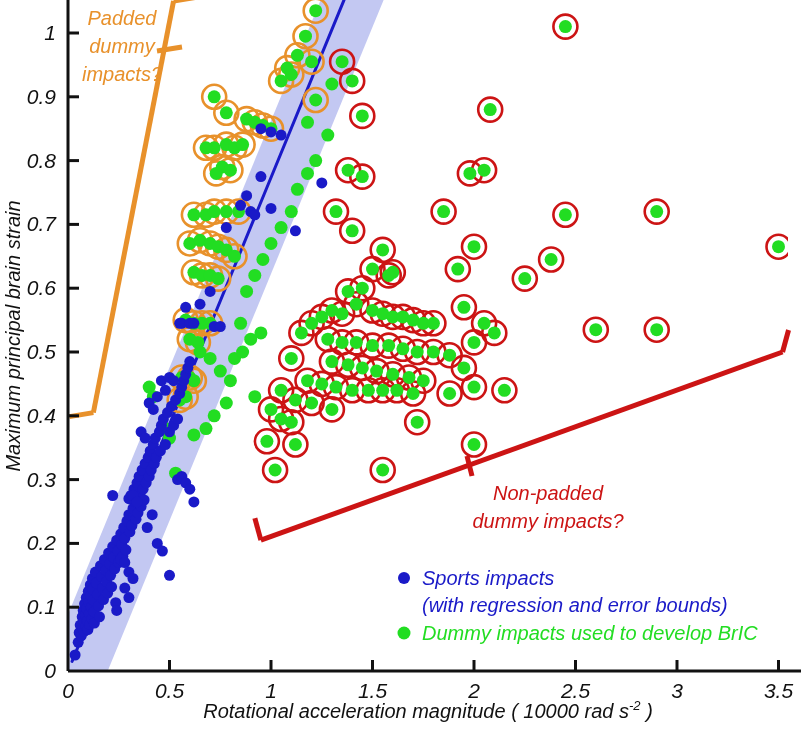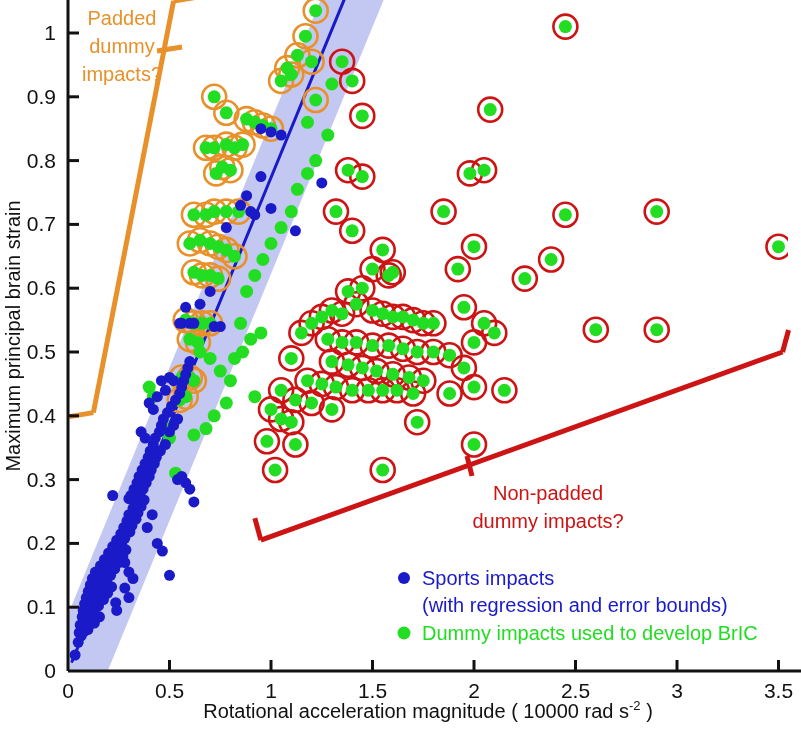--- a/index.html
+++ b/index.html
@@ -1,17 +1,17 @@
 <!DOCTYPE html>
 <html><head>
 <meta charset="utf-8">
 <style>
   html,body{margin:0;padding:0;background:#ffffff;}
   body{width:801px;height:738px;font-family:"Liberation Sans",sans-serif;overflow:hidden;}
-  #root{position:relative;width:801px;height:738px;background:#fff;}
+  #root{position:relative;width:801px;height:738px;background:#fff;font-style:italic;}
   svg{display:block;}
   .tick-label{font-family:"Liberation Sans",sans-serif;font-size:21px;fill:#111;}
   .axis-title{font-family:"Liberation Sans",sans-serif;font-size:20px;fill:#111;}
   .legend-text{font-family:"Liberation Sans",sans-serif;font-size:20px;}
   .annot-text{font-family:"Liberation Sans",sans-serif;font-size:20px;}
   .sup{font-size:13px;}
 </style>
 </head>
 <body>
 

